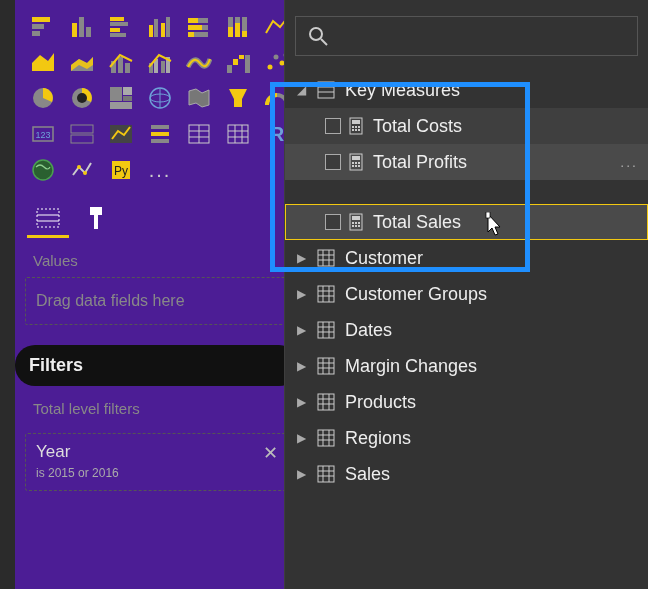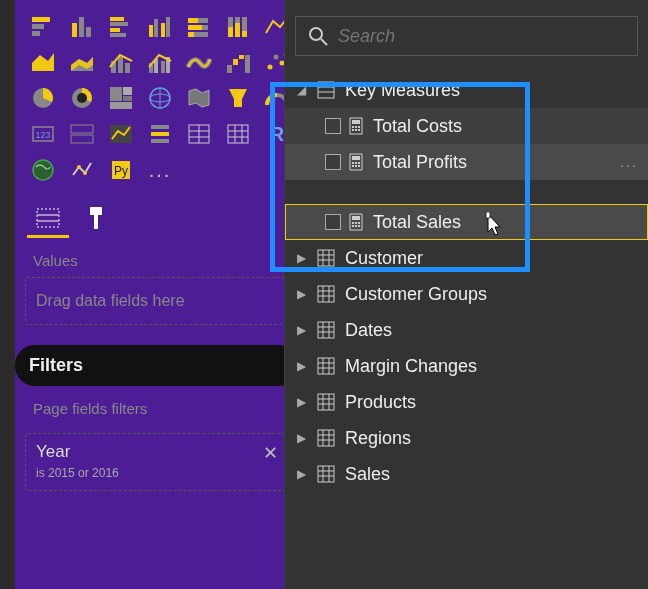--- a/index.html
+++ b/index.html
@@ -362,36 +362,35 @@
           <rect x="6" y="2" width="12" height="8" fill="#fff"></rect>
           <rect x="10" y="10" width="4" height="14" fill="#fff"></rect>
         </svg>
     </div>
   </div>
 
   <div class="section-label">Values</div>
   <div class="drop-well">Drag data fields here</div>
 
   <div class="filters-header">Filters</div>
-  <div class="section-label">Page fields filters</div>
+  <div class="section-label">Total level filters</div>
   <div class="filter-box">
     <div class="filter-name">Year</div>
     <div class="filter-desc">is 2015 or 2016</div>
     <div class="filter-x">✕</div>
   </div>
 </div>
 
 <div class="right-pane">
   <div class="search-row">
     <div class="search-box">
       <svg width="20" height="20">
           <circle cx="8" cy="8" r="6" fill="none" stroke="#ccc" stroke-width="2"></circle>
           <line x1="13" y1="13" x2="19" y2="19" stroke="#ccc" stroke-width="2"></line>
         </svg>
-      <input type="text" placeholder="Search" style="">
     </div>
   </div>
 
   <div class="tree">
 
     <div class="tree-row">
       <span class="arrow">◢</span>
       <span class="tbl-icon">
           <svg width="18" height="18">
             <rect x="1" y="1" width="16" height="16" fill="none" stroke="#ccc"></rect>

